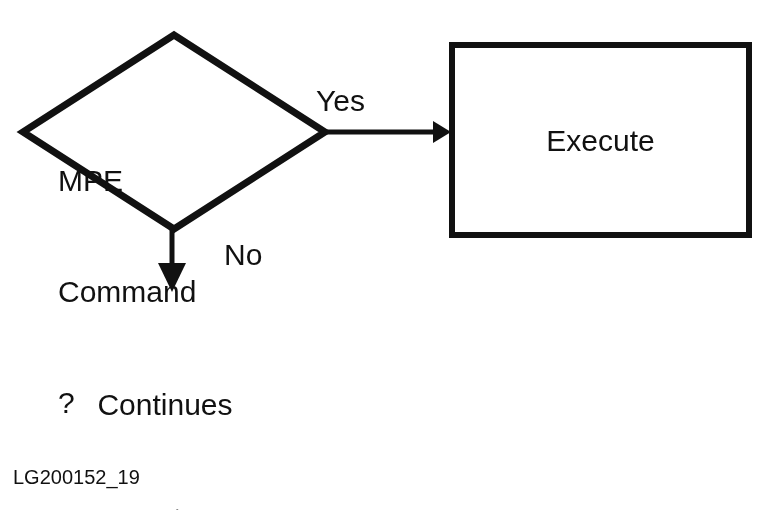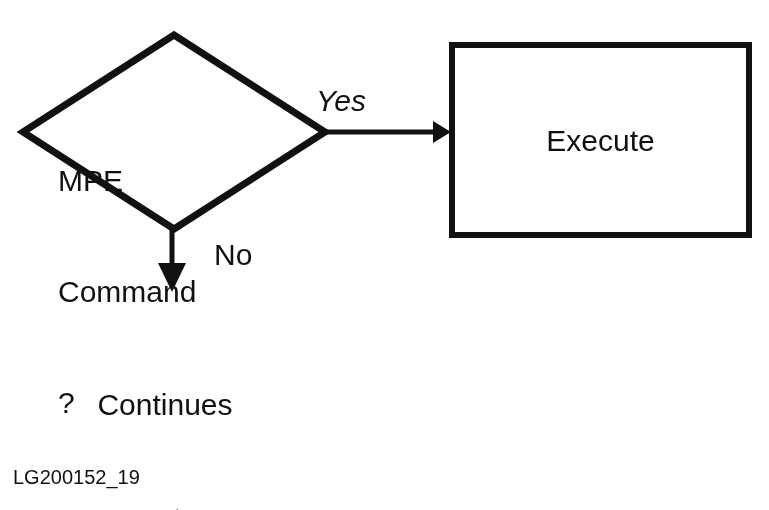--- a/index.html
+++ b/index.html
@@ -51,24 +51,23 @@
   }
   .decision-text {
     left: 58px;
     top: 88px;
     width: 240px;
     text-align: left;
   }
   .yes-label {
     left: 316px;
     top: 82px;
-    font-style: italic;
   }
   .no-label {
-    left: 214px;
+    left: 224px;
     top: 236px;
   }
   .process-box {
     position: absolute;
     left: 449px;
     top: 42px;
     width: 303px;
     height: 196px;
     box-sizing: border-box;
     border: 6px solid var(--ink);

